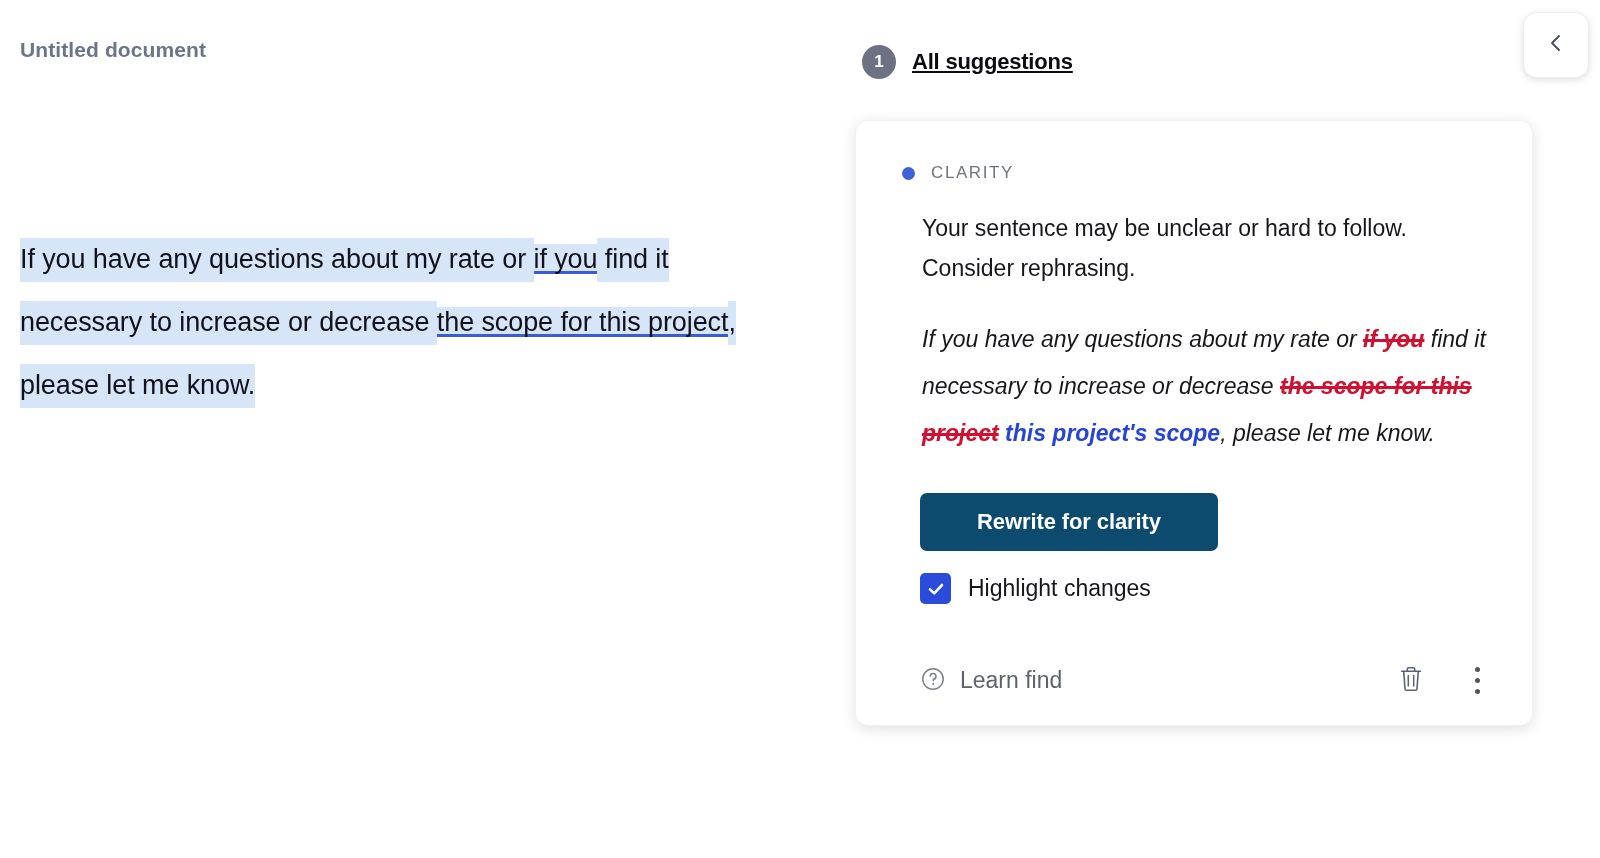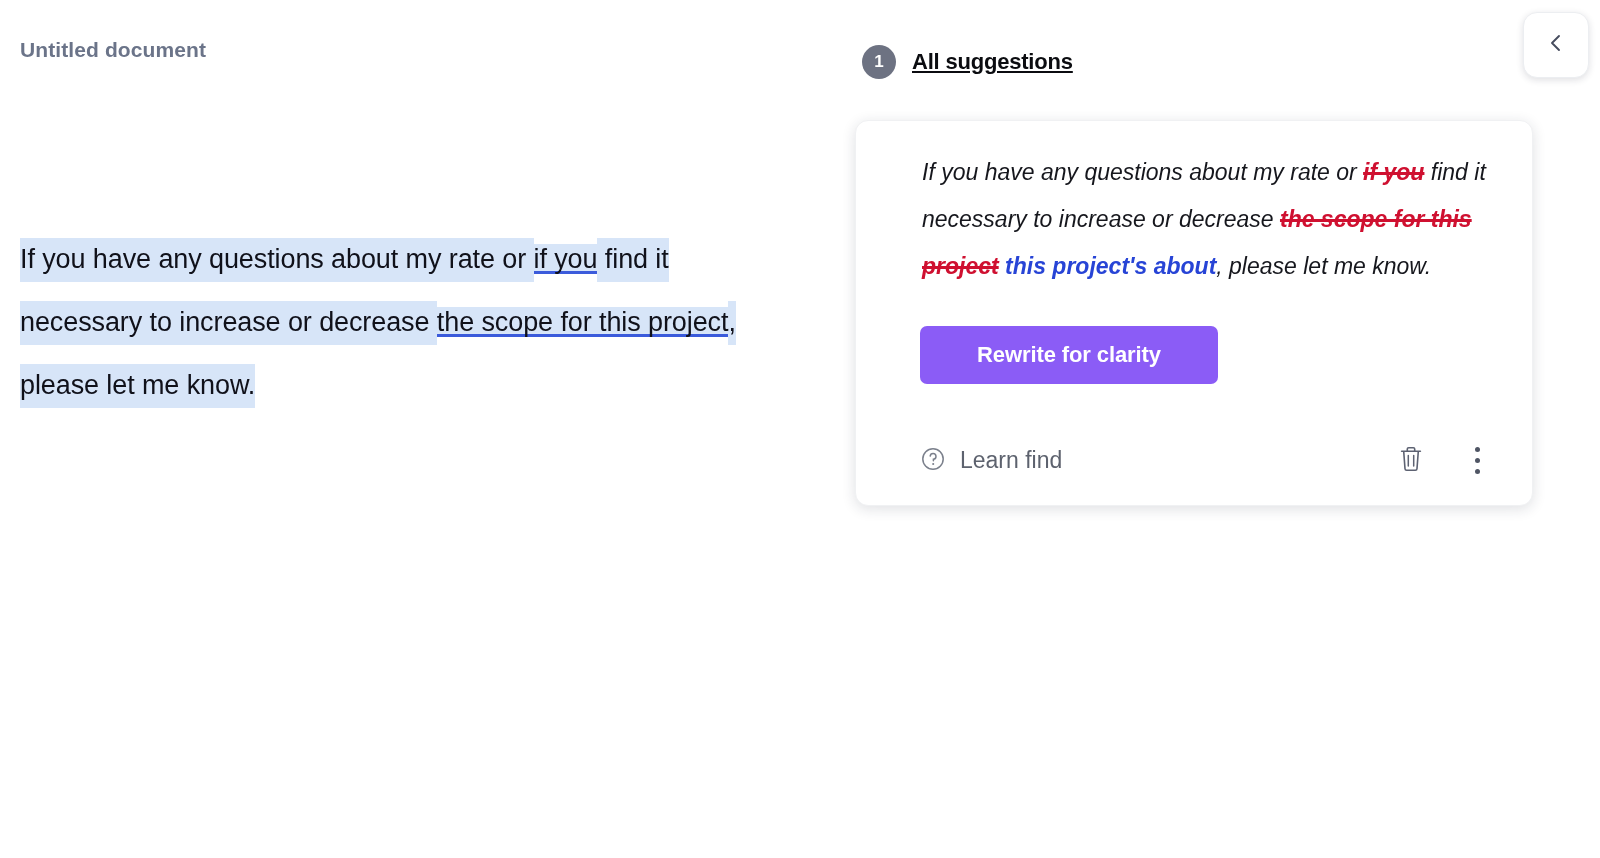--- a/index.html
+++ b/index.html
@@ -177,21 +177,21 @@
   }
 
   #rewrite-button {
     display: block;
     margin: 36px 0 0 64px;
     padding: 0 32px;
     height: 58px;
     min-width: 298px;
     border: none;
     border-radius: 7px;
-    background: #8b5cf6;
+    background: #0c4a6e;
     color: #ffffff;
     font-family: "Liberation Sans", sans-serif;
     font-size: 22px;
     font-weight: bold;
     letter-spacing: -0.1px;
     cursor: pointer;
   }
 
   #highlight-row {
     display: flex;
@@ -288,26 +288,39 @@
   <div id="collapse-button">
     <span>
       <svg width="22" height="22" viewBox="0 0 22 22" fill="none">
         <path d="M14 4 L7 11 L14 18" stroke="#464c5e" stroke-width="1.9" stroke-linecap="round" stroke-linejoin="round"></path>
       </svg>
     </span>
   </div>
 
   <div id="suggestion-card">
 
-
-
-    <div id="preview"><span>If you have any questions about my rate or </span><span class="del">if you</span><span> find it necessary to increase or decrease </span><span class="del">the scope for this project</span><span> </span><span class="ins">this project's about</span><span>, please let me know.</span></div>
+    <div id="category-row">
+      <span id="category-dot"></span>
+      <span id="category-label">CLARITY</span>
+    </div>
+
+    <div id="explanation">Your sentence may be unclear or hard to follow. Consider rephrasing.</div>
+
+    <div id="preview"><span>If you have any questions about my rate or </span><span class="del">if you</span><span> find it necessary to increase or decrease </span><span class="del">the scope for this project</span><span> </span><span class="ins">this project's scope</span><span>, please let me know.</span></div>
 
     <button id="rewrite-button">Rewrite for clarity</button>
 
+    <div id="highlight-row">
+      <span id="highlight-checkbox">
+        <svg width="20" height="20" viewBox="0 0 20 20" fill="none">
+          <path d="M4 10.4 L8.2 14.4 L16 6" stroke="#ffffff" stroke-width="2.6" stroke-linecap="round" stroke-linejoin="round"></path>
+        </svg>
+      </span>
+      <span id="highlight-label">Highlight changes</span>
+    </div>
 
     <div id="card-footer">
 
       <div id="learn-more">
         <span>
           <svg width="26" height="26" viewBox="0 0 26 26" fill="none">
             <circle cx="13" cy="13" r="10.2" stroke="#7b808c" stroke-width="1.5"></circle>
             <path d="M10.2 10.1 a2.9 2.9 0 1 1 3.2 3.1 v1.6" stroke="#7b808c" stroke-width="1.5" stroke-linecap="round" fill="none"></path>
             <circle cx="13.2" cy="18" r="1.05" fill="#7b808c"></circle>
           </svg>

